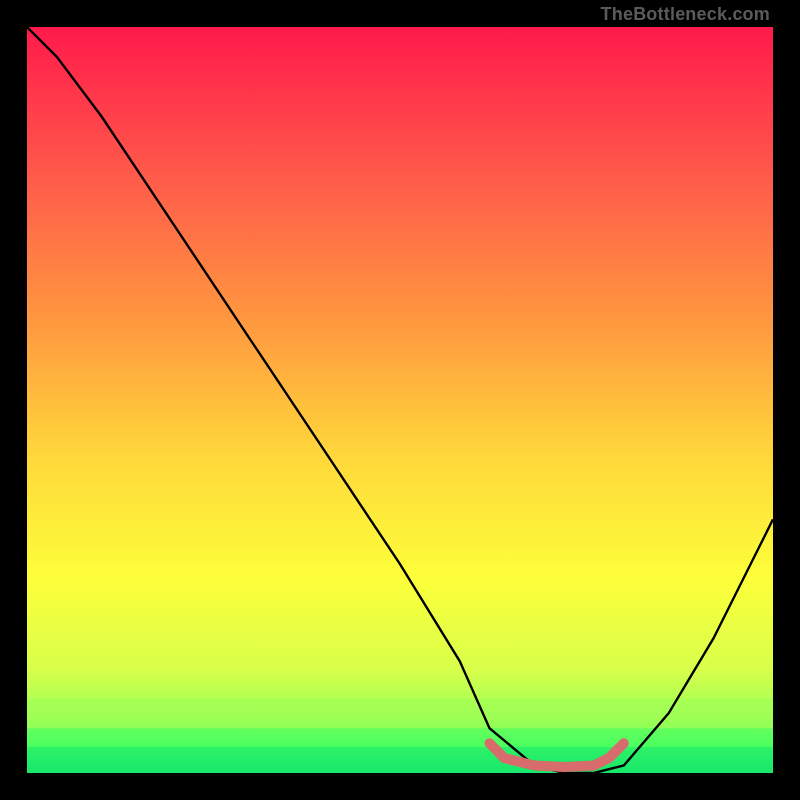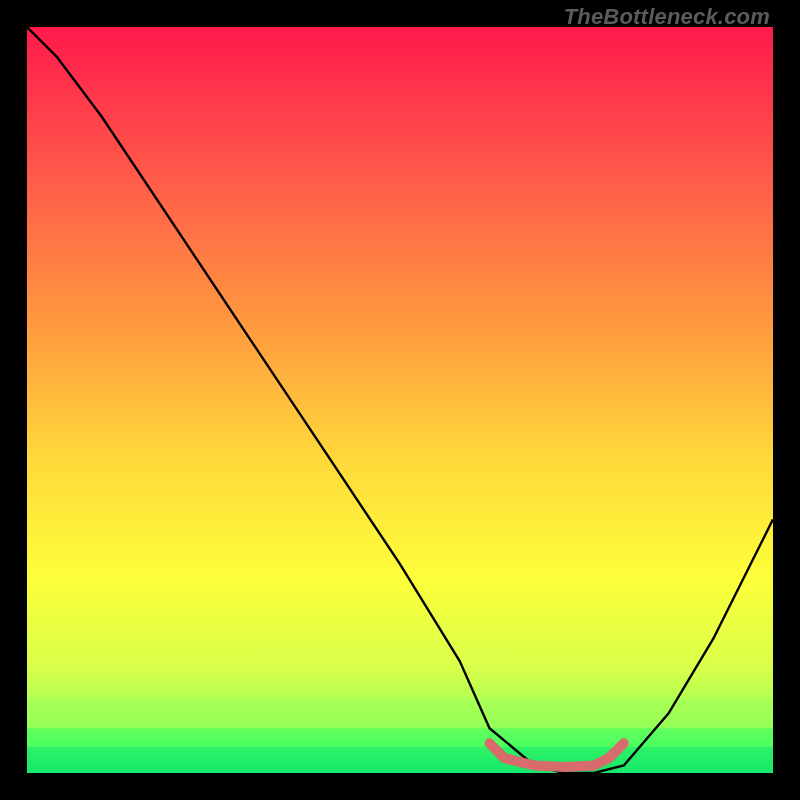--- a/index.html
+++ b/index.html
@@ -24,24 +24,23 @@
     left: 0;
     top: 0;
     width: 746px;
     height: 746px;
   }
   .watermark {
     position: absolute;
     top: 4px;
     right: 30px;
     color: #5b5b5b;
-    font-size: 22px;
+    font-size: 18px;
     font-weight: 600;
     letter-spacing: 0.2px;
-    font-style: italic;
   }
 </style>
 </head>
 <body>
 
 <div class="watermark">TheBottleneck.com</div>
 
 <div class="frame">
   <svg class="plot-area" viewBox="0 0 746 746" preserveAspectRatio="none">
     <defs>

